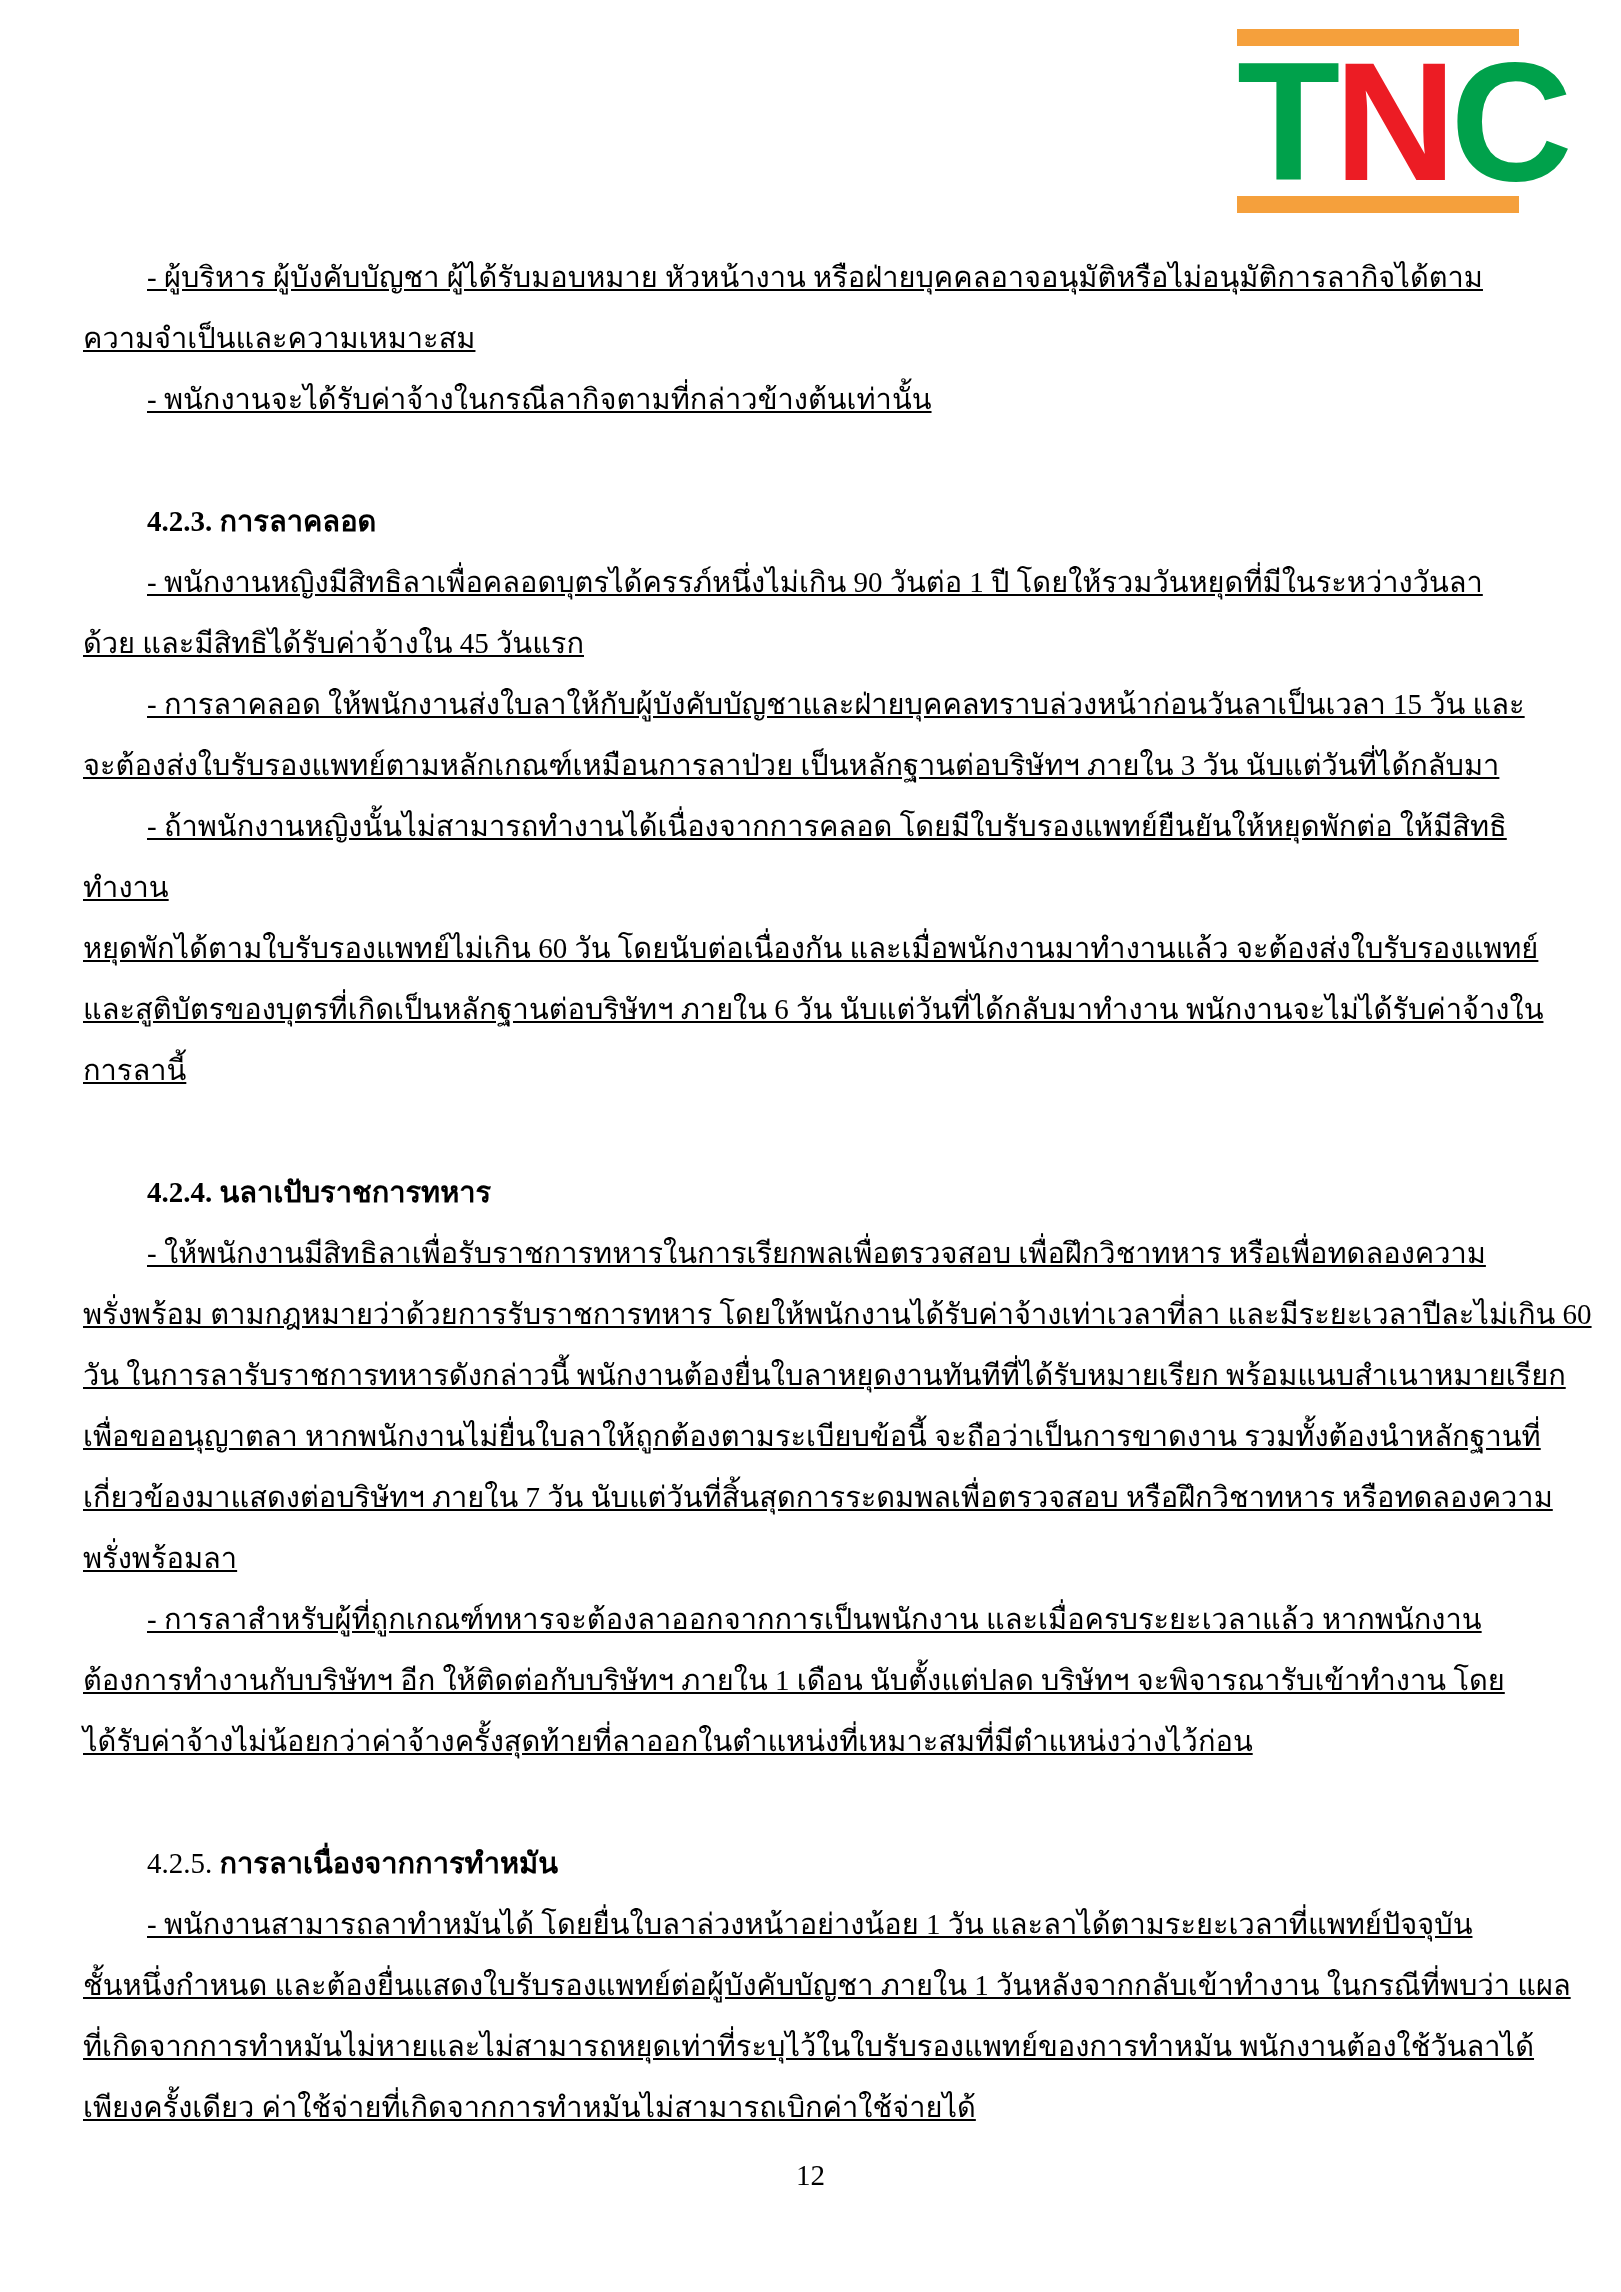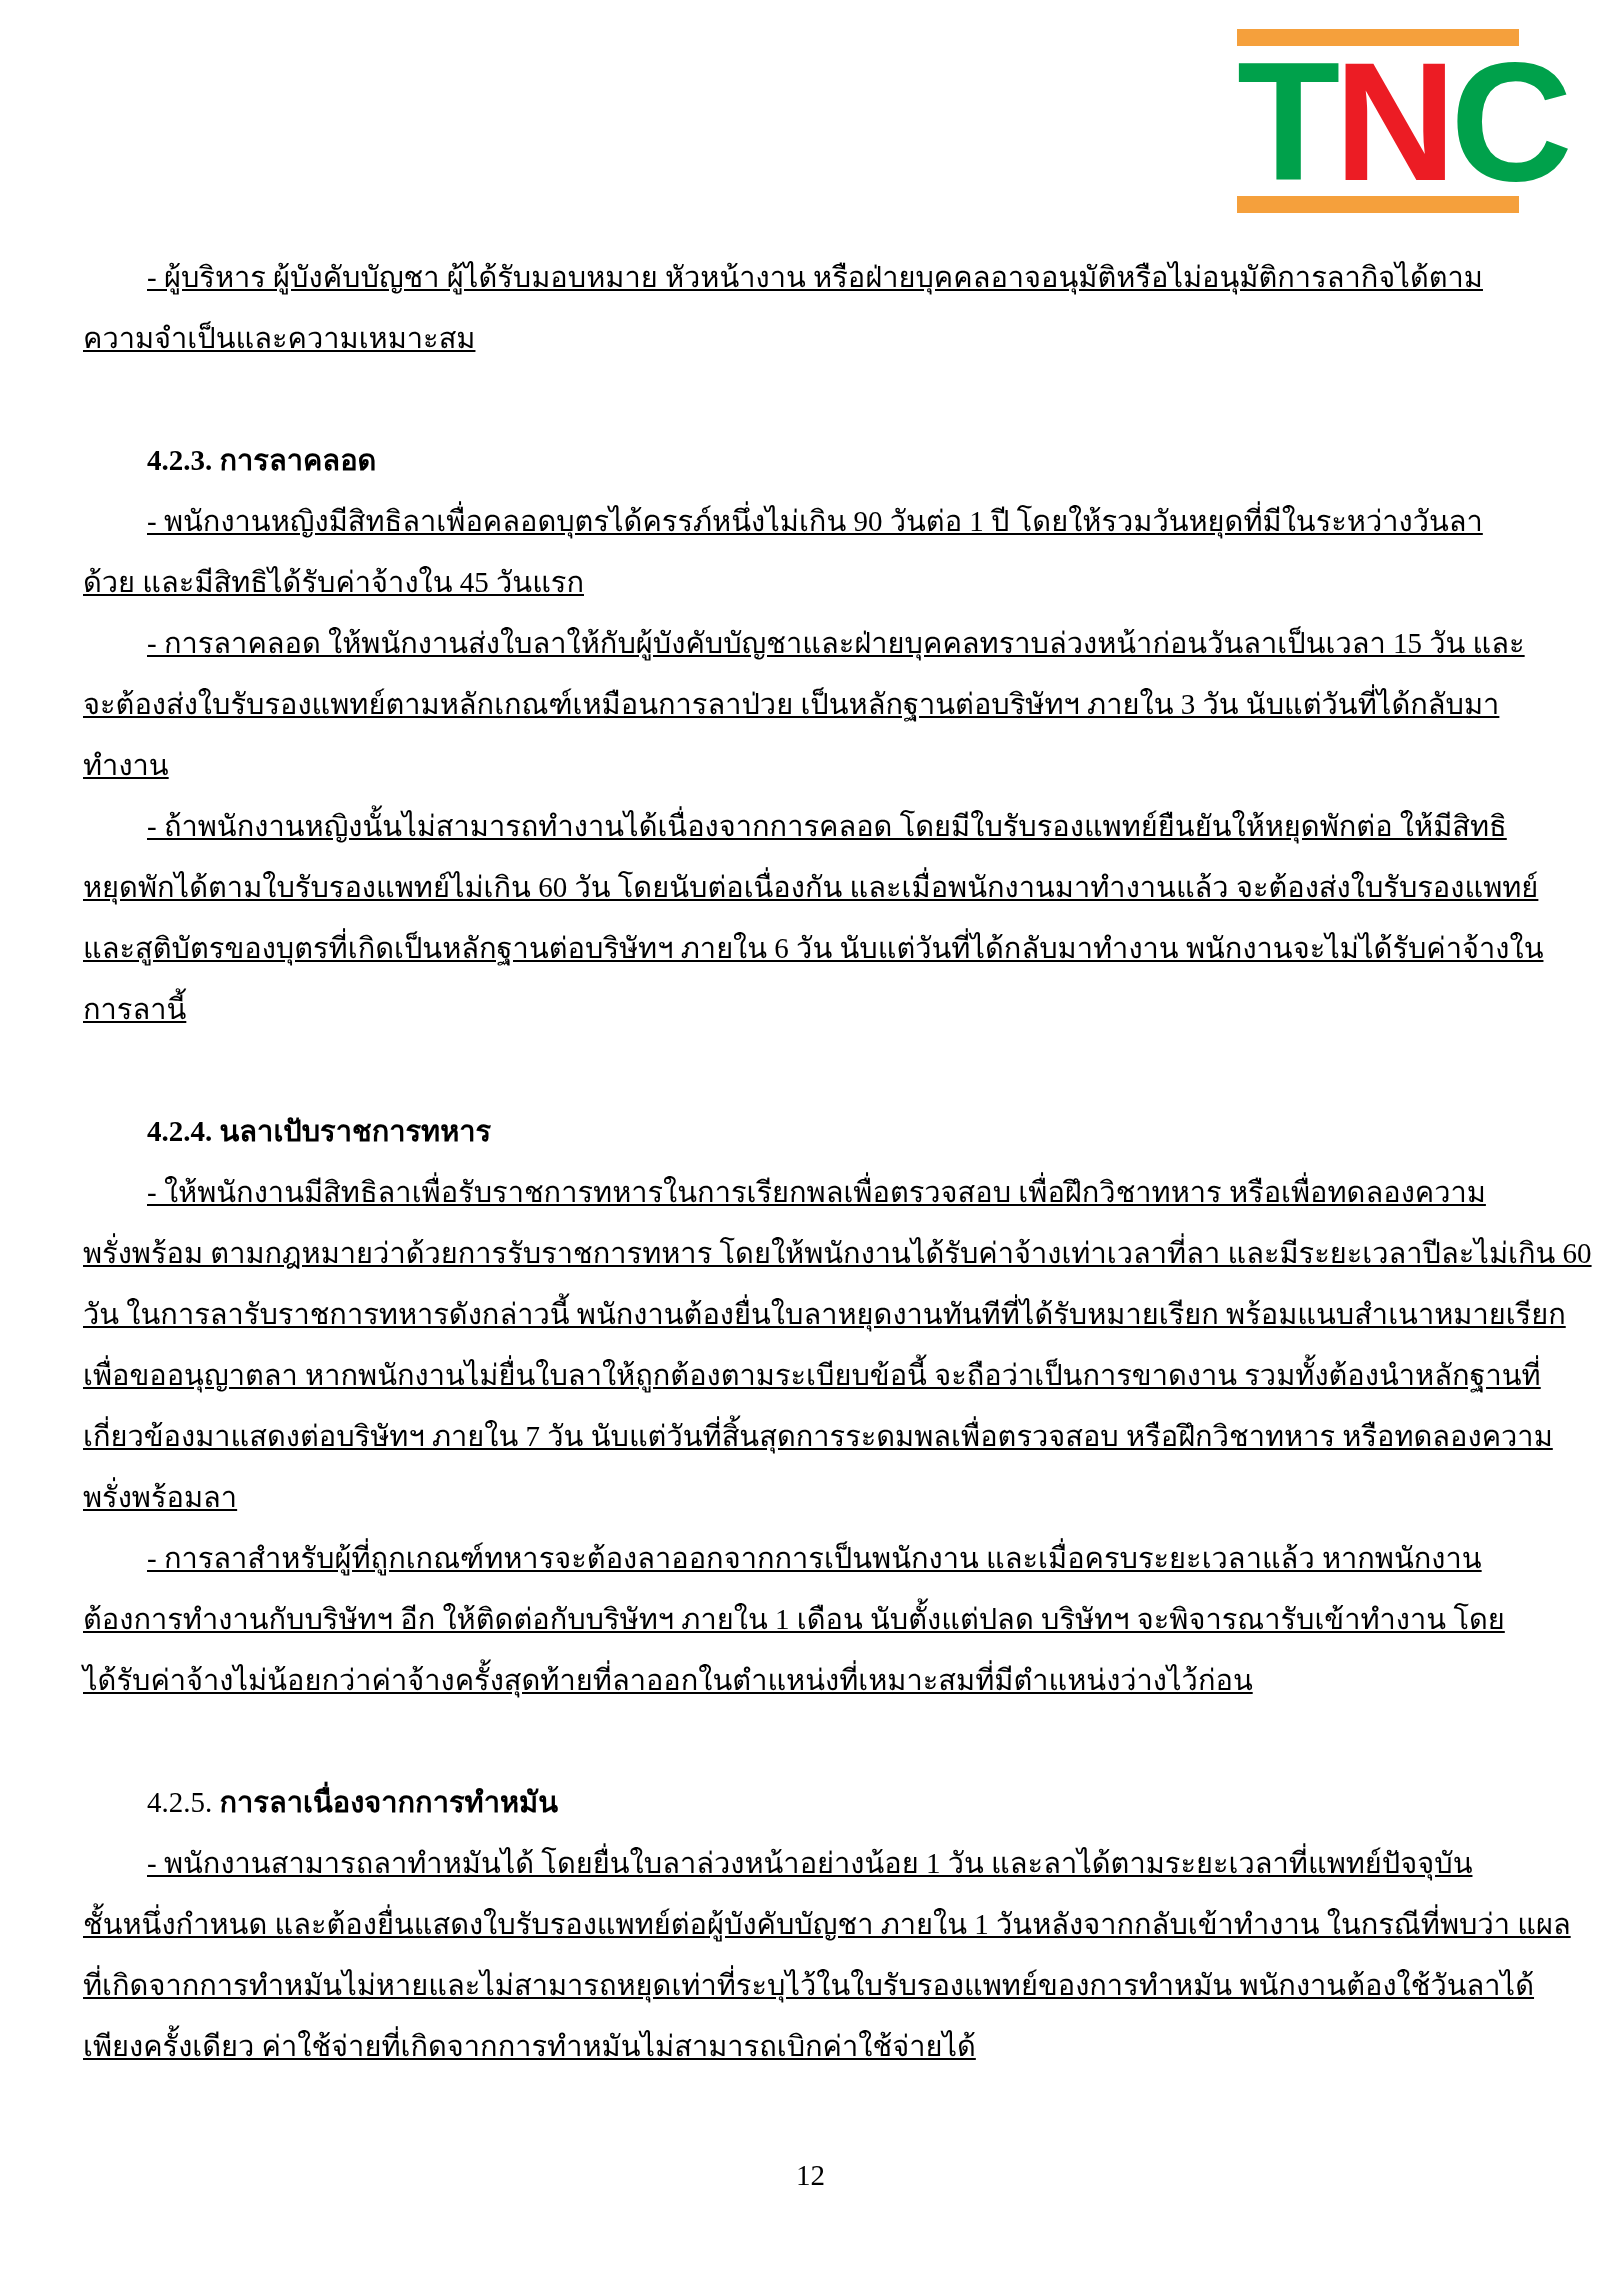--- a/index.html
+++ b/index.html
@@ -91,27 +91,28 @@
         <span class="logo-letter" style="color: rgb(0, 161, 75);">T</span>
         <span class="logo-letter" style="color: rgb(236, 28, 36);">N</span>
         <span class="logo-letter" style="color: rgb(0, 161, 75);">C</span>
       </div>
     <div class="logo-bar bottom" style="background: rgb(245, 160, 60);"></div>
   </div>
 
   <div class="content">
       <div class="line indent">- ผู้บริหาร ผู้บังคับบัญชา ผู้ได้รับมอบหมาย หัวหน้างาน หรือฝ่ายบุคคลอาจอนุมัติหรือไม่อนุมัติการลากิจได้ตาม</div>
       <div class="line">ความจำเป็นและความเหมาะสม</div>
+      <div class="line indent">- พนักงานจะได้รับค่าจ้างในกรณีลากิจตามที่กล่าวข้างต้นเท่านั้น</div>
       <div class="heading"><span class="bold">4.2.3. </span><span class="bold">การลาคลอด</span></div>
       <div class="line indent">- พนักงานหญิงมีสิทธิลาเพื่อคลอดบุตรได้ครรภ์หนึ่งไม่เกิน 90 วันต่อ 1 ปี โดยให้รวมวันหยุดที่มีในระหว่างวันลา</div>
       <div class="line">ด้วย และมีสิทธิได้รับค่าจ้างใน 45 วันแรก</div>
       <div class="line indent">- การลาคลอด ให้พนักงานส่งใบลาให้กับผู้บังคับบัญชาและฝ่ายบุคคลทราบล่วงหน้าก่อนวันลาเป็นเวลา 15 วัน และ</div>
       <div class="line">จะต้องส่งใบรับรองแพทย์ตามหลักเกณฑ์เหมือนการลาป่วย เป็นหลักฐานต่อบริษัทฯ ภายใน 3 วัน นับแต่วันที่ได้กลับมา</div>
+      <div class="line indent">- ถ้าพนักงานหญิงนั้นไม่สามารถทำงานได้เนื่องจากการคลอด โดยมีใบรับรองแพทย์ยืนยันให้หยุดพักต่อ ให้มีสิทธิ</div>
       <div class="line">ทำงาน</div>
-      <div class="line indent">- ถ้าพนักงานหญิงนั้นไม่สามารถทำงานได้เนื่องจากการคลอด โดยมีใบรับรองแพทย์ยืนยันให้หยุดพักต่อ ให้มีสิทธิ</div>
       <div class="line">หยุดพักได้ตามใบรับรองแพทย์ไม่เกิน 60 วัน โดยนับต่อเนื่องกัน และเมื่อพนักงานมาทำงานแล้ว จะต้องส่งใบรับรองแพทย์</div>
       <div class="line">และสูติบัตรของบุตรที่เกิดเป็นหลักฐานต่อบริษัทฯ ภายใน 6 วัน นับแต่วันที่ได้กลับมาทำงาน พนักงานจะไม่ได้รับค่าจ้างใน</div>
       <div class="line">การลานี้</div>
       <div class="heading"><span class="bold">4.2.4. </span><span class="bold">นลาเปับราชการทหาร</span></div>
       <div class="line indent">- ให้พนักงานมีสิทธิลาเพื่อรับราชการทหารในการเรียกพลเพื่อตรวจสอบ เพื่อฝึกวิชาทหาร หรือเพื่อทดลองความ</div>
       <div class="line">พรั่งพร้อม ตามกฎหมายว่าด้วยการรับราชการทหาร โดยให้พนักงานได้รับค่าจ้างเท่าเวลาที่ลา และมีระยะเวลาปีละไม่เกิน 60</div>
       <div class="line">วัน ในการลารับราชการทหารดังกล่าวนี้ พนักงานต้องยื่นใบลาหยุดงานทันทีที่ได้รับหมายเรียก พร้อมแนบสำเนาหมายเรียก</div>
       <div class="line">เพื่อขออนุญาตลา หากพนักงานไม่ยื่นใบลาให้ถูกต้องตามระเบียบข้อนี้ จะถือว่าเป็นการขาดงาน รวมทั้งต้องนำหลักฐานที่</div>
       <div class="line">เกี่ยวข้องมาแสดงต่อบริษัทฯ ภายใน 7 วัน นับแต่วันที่สิ้นสุดการระดมพลเพื่อตรวจสอบ หรือฝึกวิชาทหาร หรือทดลองความ</div>
       <div class="line">พรั่งพร้อมลา</div>

